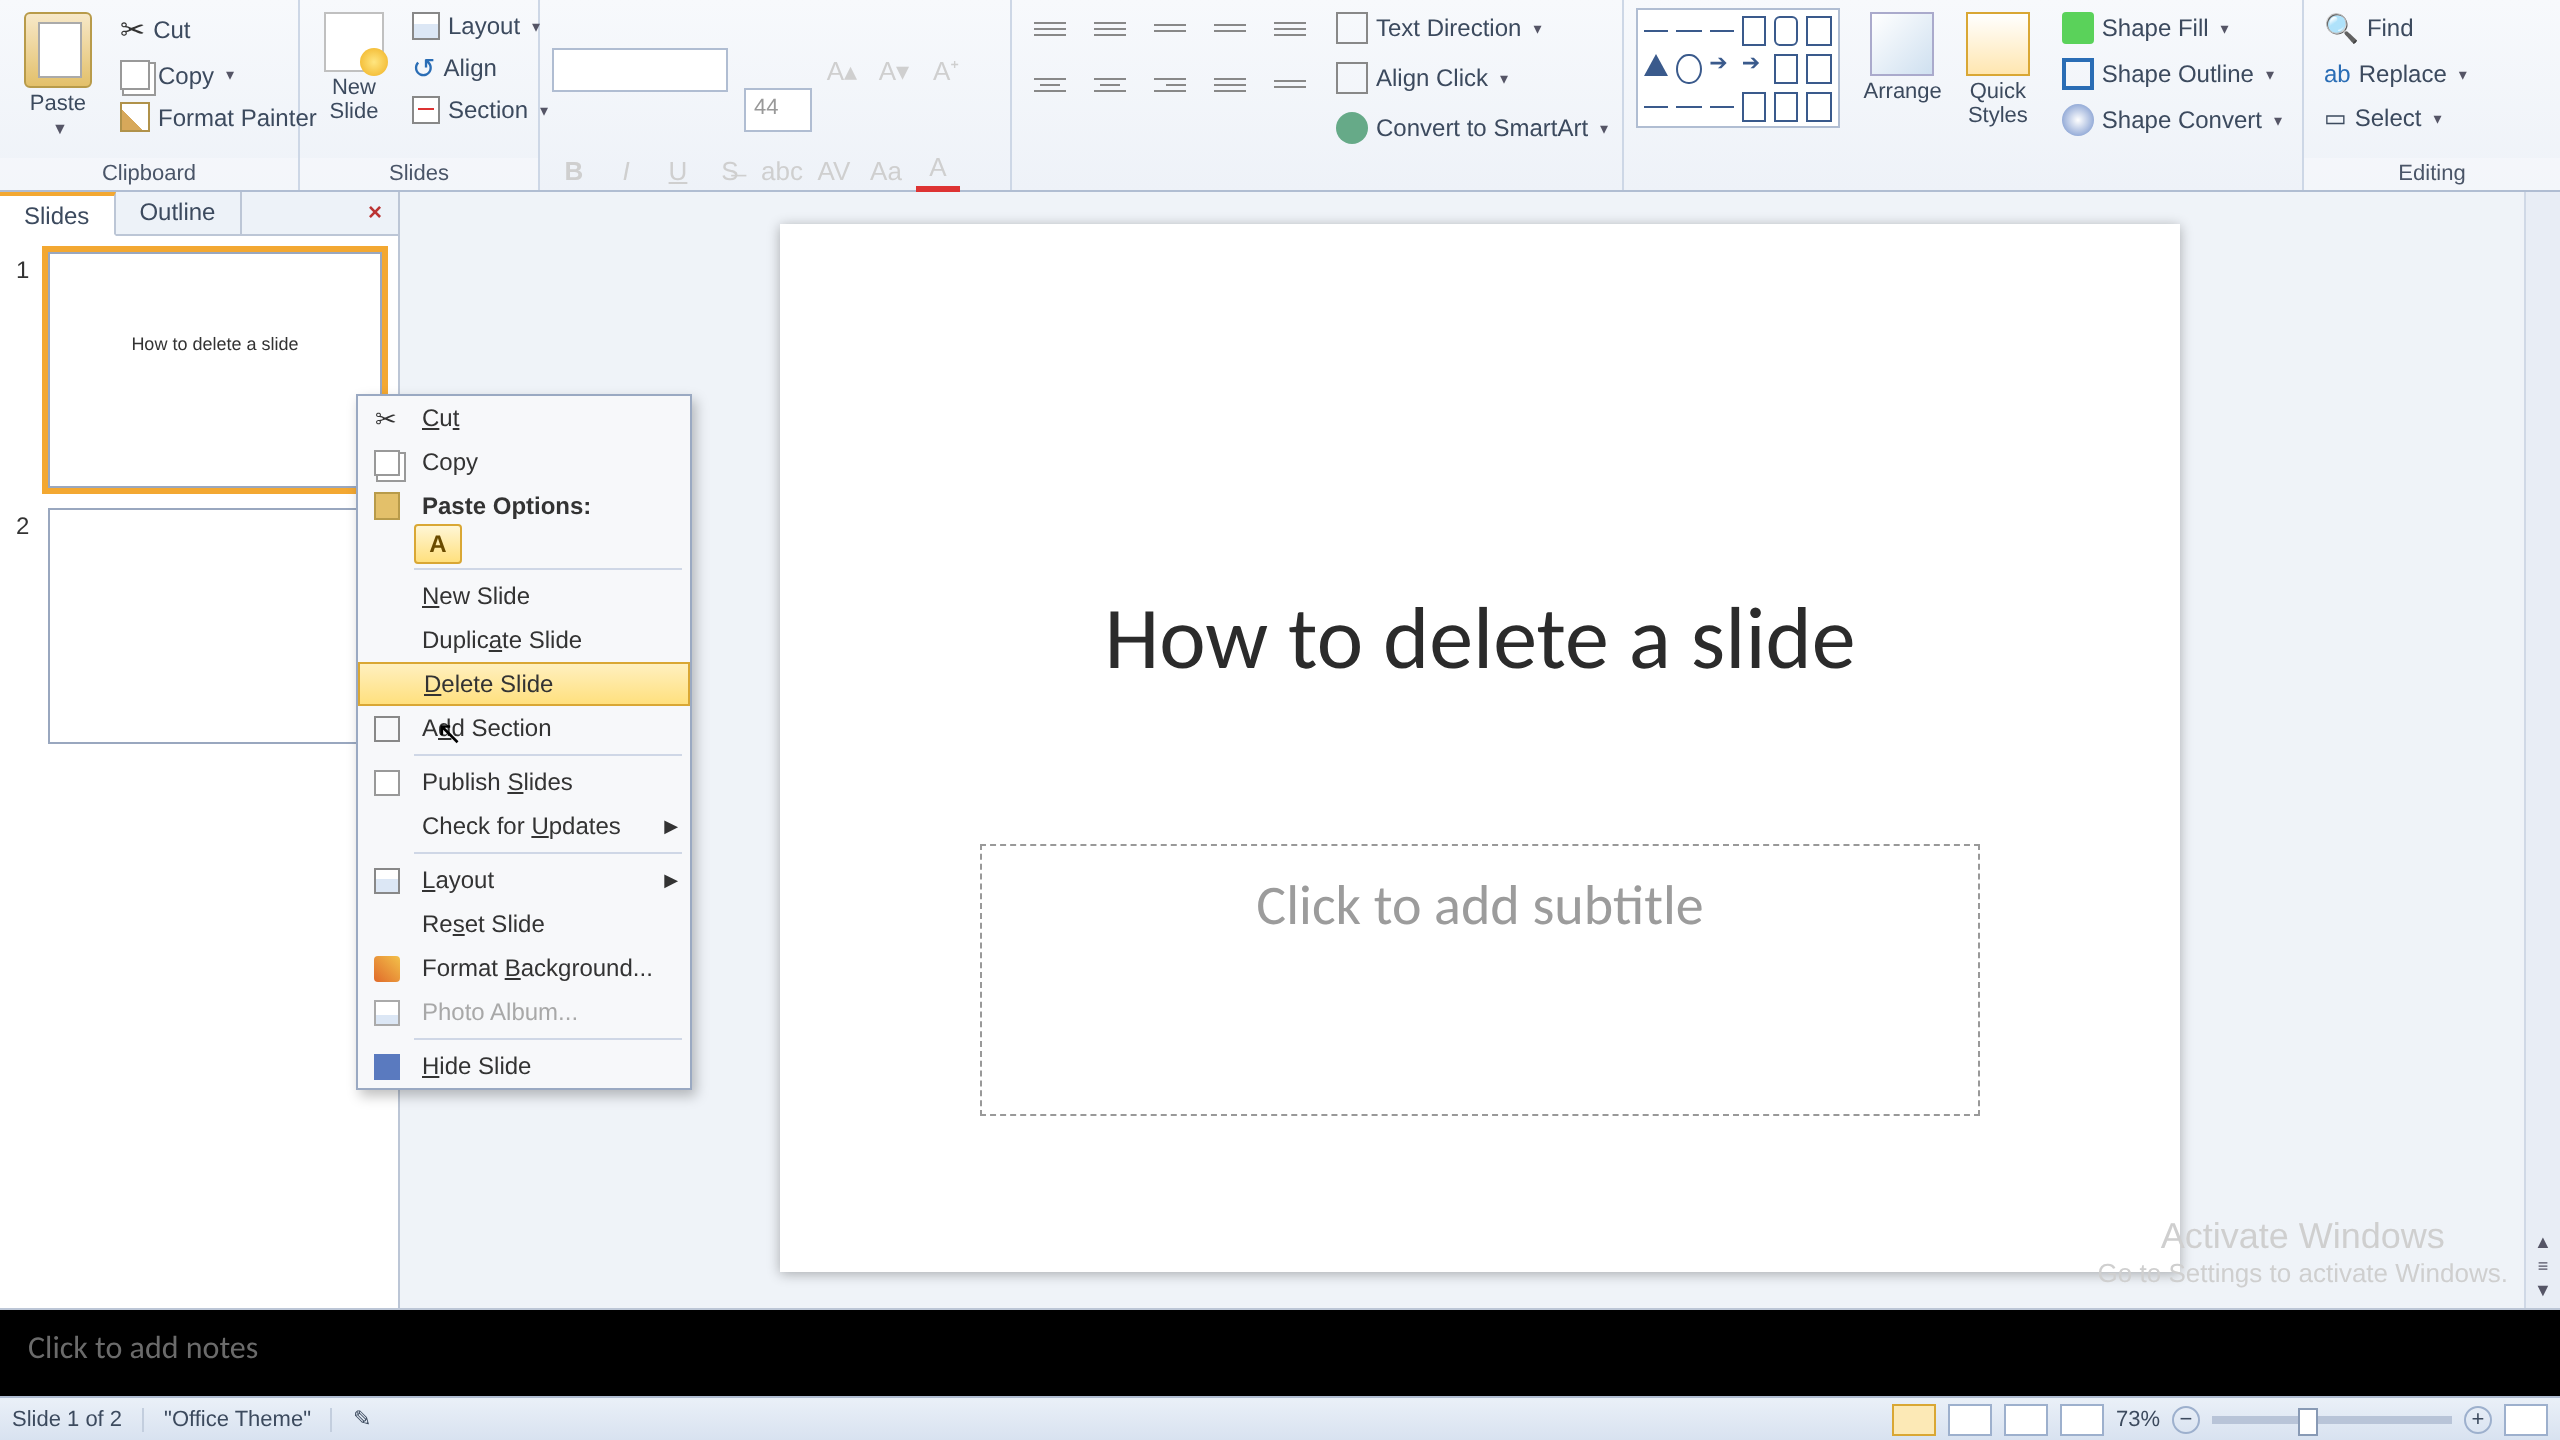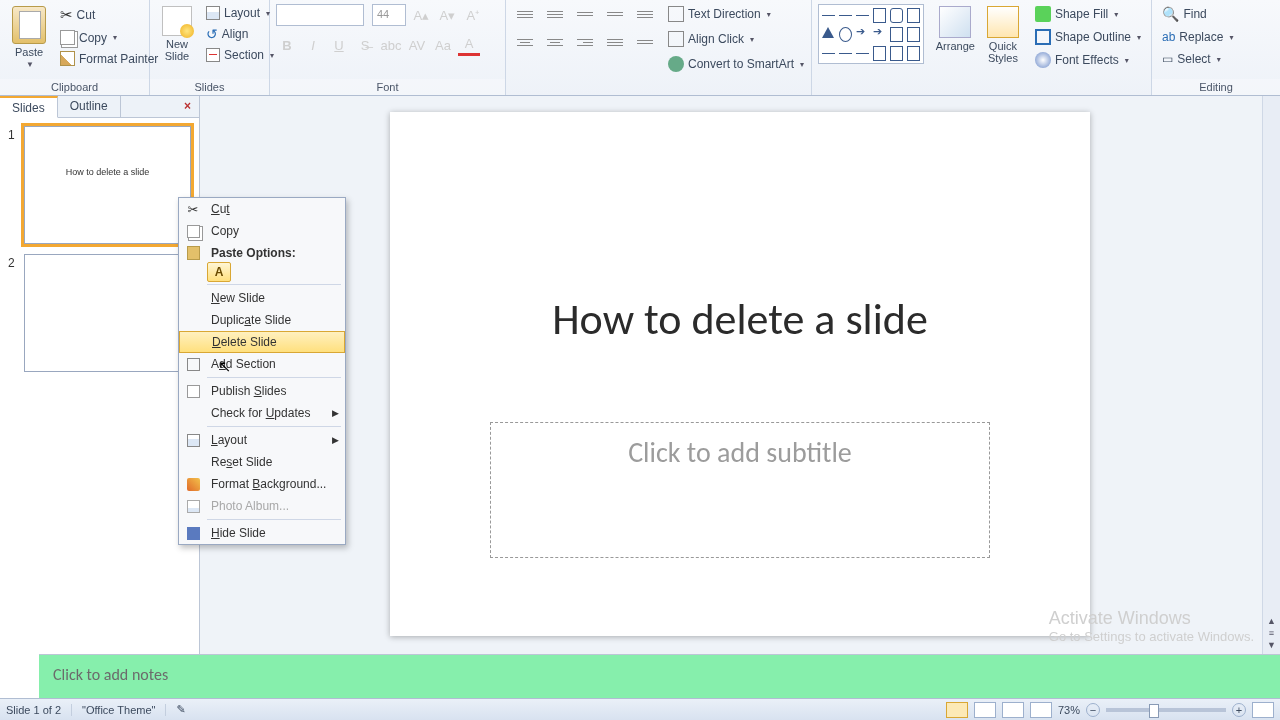--- a/index.html
+++ b/index.html
@@ -28,21 +28,21 @@
 .ic-brush { width:15px; height:15px; background:linear-gradient(45deg,#d7a85a 0 40%,#fff 40%); border:1px solid #b0924a; }
 
 .ic-newslide { width:30px; height:30px; background:#fff; border:1px solid #c0c0c0; position:relative; }
 .ic-newslide::before{content:"";position:absolute;right:-3px;bottom:-3px;width:14px;height:14px;border-radius:50%;background:radial-gradient(#ffe680,#f0b020);}
 .ic-layout { width:14px;height:14px;border:1px solid #888;background:linear-gradient(#fff 0 40%,#dce7f5 40%); }
 .ic-reset { font-size:14px;color:#2a6db5; }
 .ic-section { width:14px;height:14px;border:1px solid #888;background:#fff;position:relative;}
 .ic-section::after{content:"";position:absolute;left:2px;right:2px;top:5px;height:1px;background:#d33;}
 
 .font-combo { width:88px; height:22px; border:1px solid #b0bdd2; background:#fff; margin-right:4px; color:#999; padding:3px 4px; font-size:11px; }
-.font-size { width:34px; height:22px; border:1px solid #b0bdd2; background:#fff; color:#999; padding:3px 4px; font-size:11px; }
+.font-size { width:34px; height:22px; border:1px solid #b0bdd2; background:#fff; color:#999; padding:3px 4px; font-size:11px;margin-top:40px; }
 .font-row { display:flex; align-items:center; gap:4px; }
 .fbtn { width:22px; height:22px; display:flex; align-items:center; justify-content:center; color:#aaa; font-size:13px; }
 .fbtn.dim { color:#cfcfcf; }
 .fbtn b { font-weight:bold; }
 .fbtn u { text-decoration:underline; }
 
 .para-col { display:flex; flex-direction:column; gap:8px; }
 .pbtn { width:26px;height:20px;display:flex;flex-direction:column;justify-content:center;gap:2px;align-items:center;}
 .pbtn span{height:1px;background:#888;width:16px;}
 .pbtn.c span:nth-child(2){width:10px;}
@@ -78,29 +78,29 @@
 .thumb { width:168px; height:118px; background:#fff; border:1px solid #99a7bf; }
 .thumb.selected { outline:3px solid #f3a832; }
 .thumb .t-title { font-size:9px; text-align:center; padding-top:40px; color:#333; }
 
 
 .editor { flex:1; background:#eff3f8; position:relative; display:flex; flex-direction:column; }
 .canvas-area { flex:1; position:relative; overflow:hidden; }
 .slide { position:absolute; left:50%; transform:translateX(-50%); top:16px; width:700px; height:524px; background:#fff; box-shadow:0 1px 6px rgba(0,0,0,.3); }
 .slide-title { position:absolute; top:180px; left:0; right:0; text-align:center; font-size:44px; color:#2b2b2b; font-family:Calibri,sans-serif; }
 .slide-sub { position:absolute; top:310px; left:100px; right:100px; height:136px; border:1px dashed #999; display:flex; align-items:flex-start; justify-content:center; padding-top:12px; font-size:28px; color:#9c9c9c; font-family:Calibri,sans-serif; }
-.watermark { position:absolute; right:26px; bottom:10px; text-align:left; color:#cfcfcf; font-size:18px; }
+.watermark { position:absolute; right:26px; bottom:10px; text-align:center; color:#cfcfcf; font-size:18px; }
 .watermark .sub { font-size:13px; color:#cfcfcf; }
 
 .vscroll { position:absolute; right:0; top:0; bottom:0; width:18px; background:#e8edf5; border-left:1px solid #cfd8e6; }
 .vscroll .nav { position:absolute; bottom:4px; left:2px; right:2px; display:flex; flex-direction:column; gap:2px; align-items:center; }
 .vscroll .nav div{ font-size:9px; color:#556; }
 
 
-.notes { height:44px; border-top:1px solid #bcc6d6; background:#86efac; padding:10px 14px; font-size:16px; color:#6b6b6b; font-family:Calibri,sans-serif;margin-left:39px; }
+.notes { height:44px; border-top:1px solid #bcc6d6; background:#000000; padding:10px 14px; font-size:16px; color:#6b6b6b; font-family:Calibri,sans-serif; }
 
 
 .status { height:22px; background:linear-gradient(#eaf0f8,#d8e2f0); border-top:1px solid #b0bdd2; display:flex; align-items:center; font-size:11px; color:#3c4a5e; padding:0 6px; gap:10px; }
 .status .sect { border-right:1px solid #c3cede; padding-right:10px; }
 .status-right { margin-left:auto; display:flex; align-items:center; gap:6px; }
 .view-btn { width:22px; height:16px; border:1px solid #9db0cd; background:#fff; }
 .view-btn.active { background:#fce9b6; border-color:#d9a734; }
 .zoom-slider { width:120px; height:4px; background:#b8c4d8; position:relative; }
 .zoom-slider::after{content:"";position:absolute;left:36%;top:-4px;width:8px;height:12px;background:#fff;border:1px solid #889ab5;}
 
@@ -330,21 +330,21 @@
             <span>Shape Fill</span>
             <span class="drop">▾</span>
           </div>
         <div class="rbtn-row">
             <span class="sm-ic" style="border:2px solid #2a6db5"></span>
             <span>Shape Outline</span>
             <span class="drop">▾</span>
           </div>
         <div class="rbtn-row">
             <span class="sm-ic" style="background:radial-gradient(#fff,#6a8ac8);border-radius:50%"></span>
-            <span>Font Effects</span>
+            <span>Shape Convert</span>
             <span class="drop">▾</span>
           </div>
       </div>
     </div>
   </div>
 
   <div class="ribbon-group" style="flex:1;border-right:none">
     <div class="ribbon-group-body">
       <div class="edit-col">
         <div class="rbtn-row">

